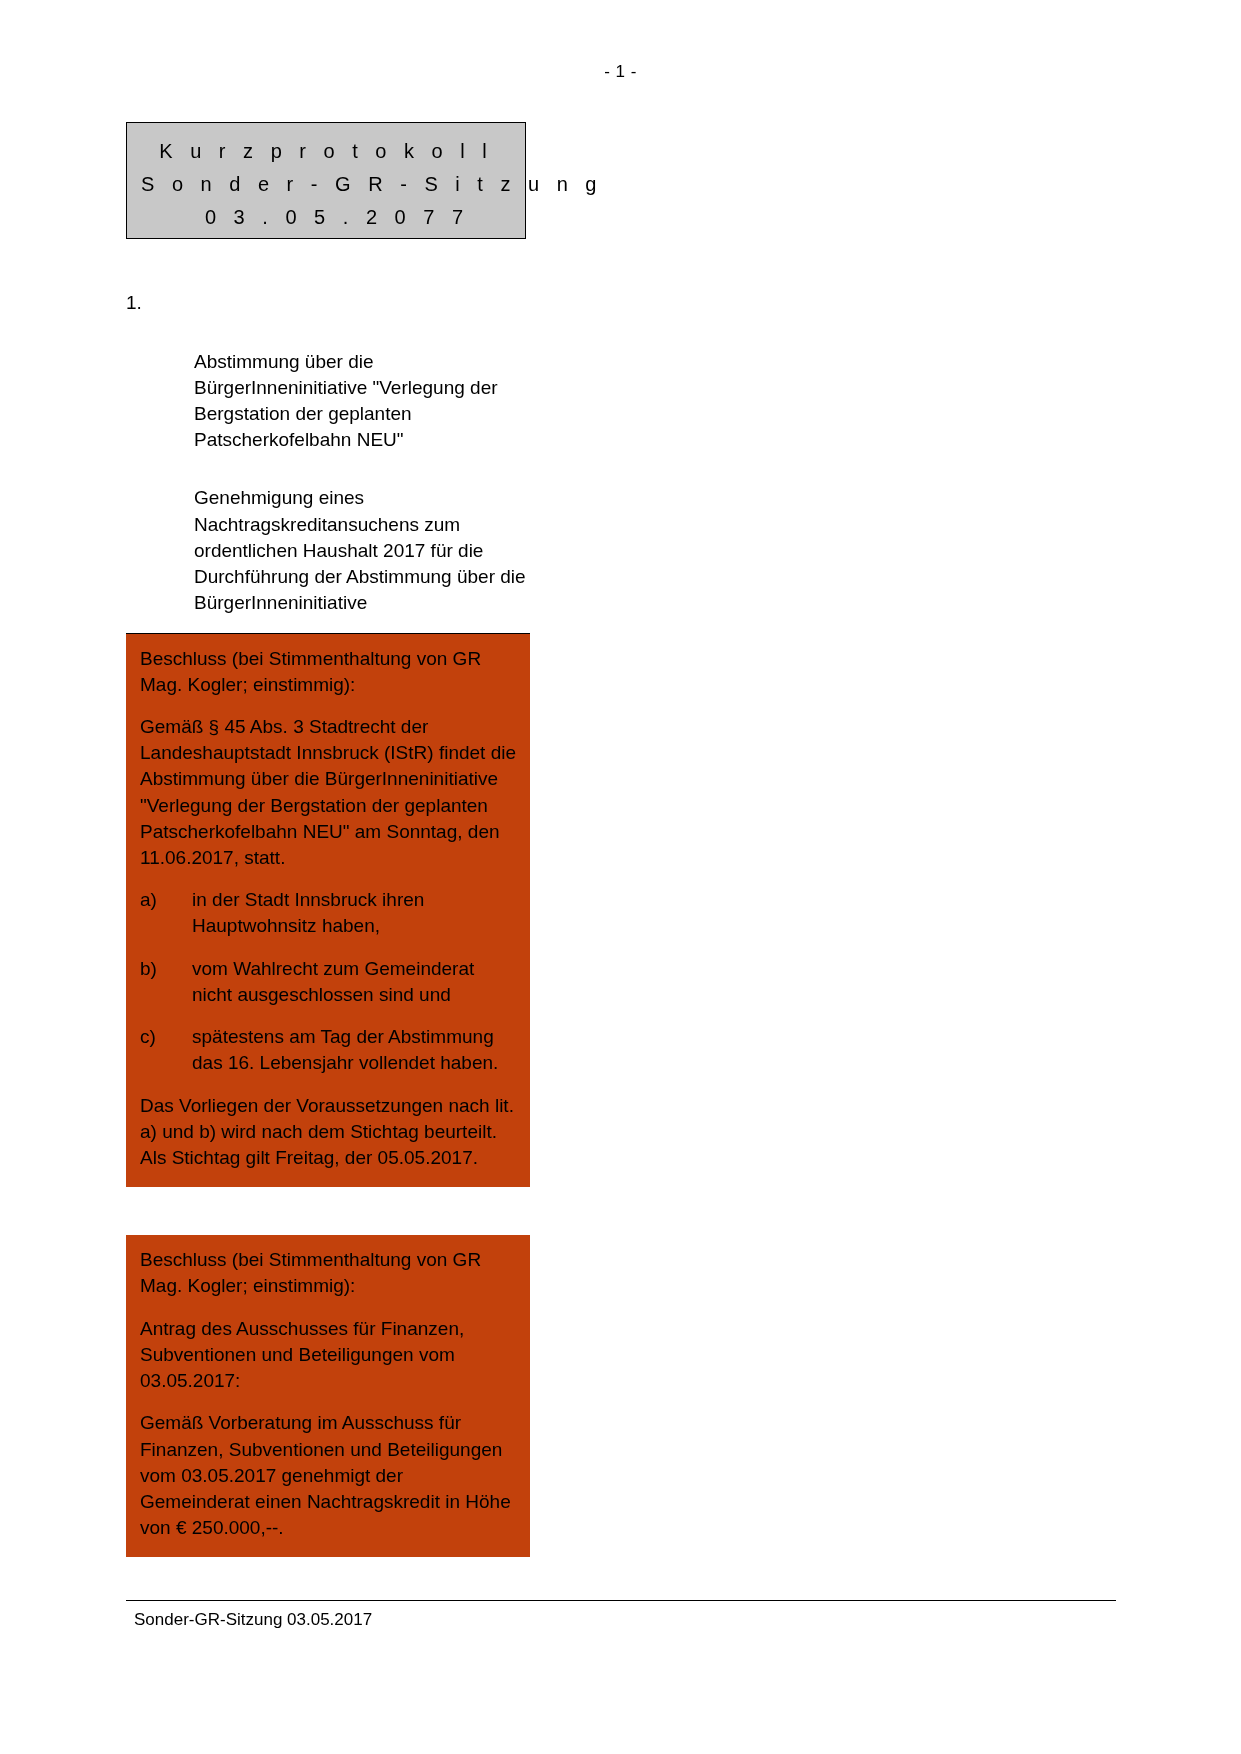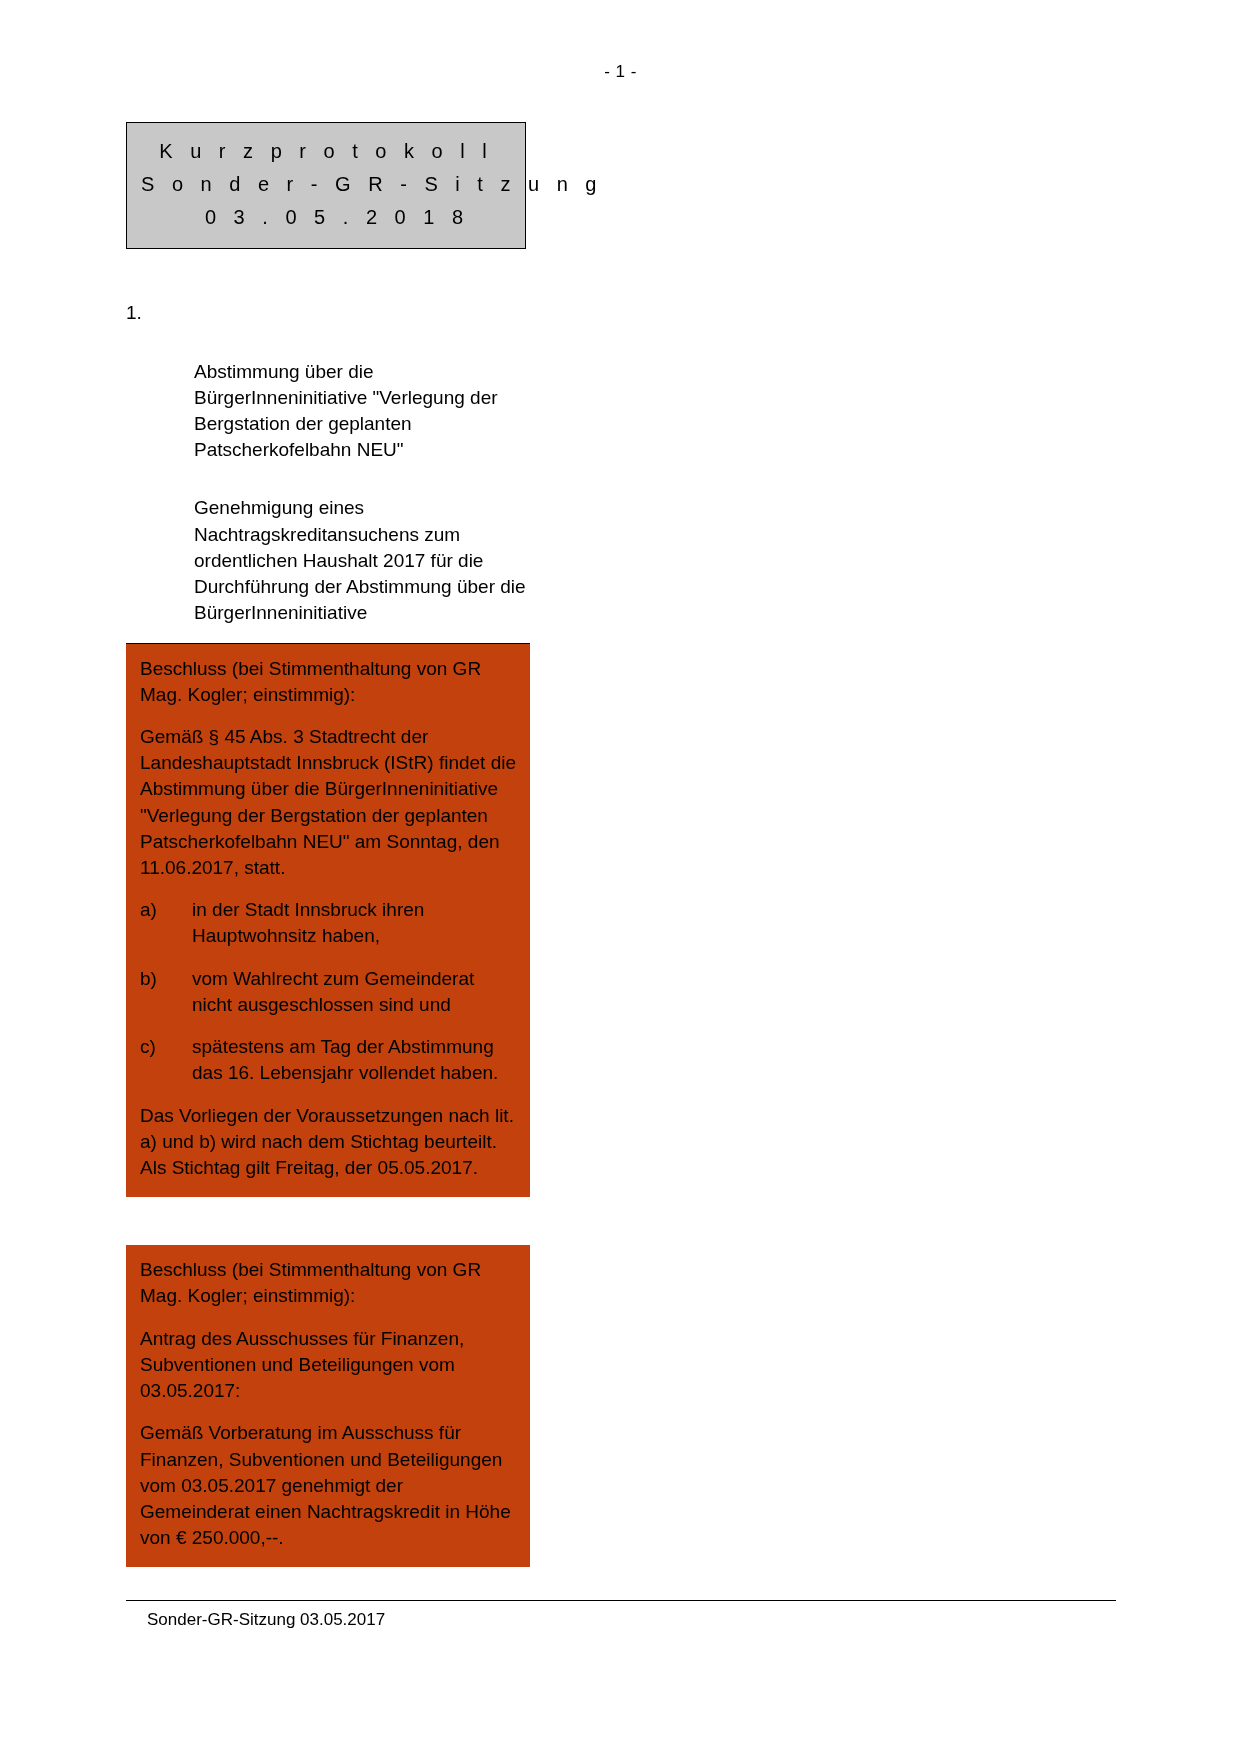--- a/index.html
+++ b/index.html
@@ -33,21 +33,21 @@
   .content {
     position: absolute;
     left: 126px;
     top: 122px;
     width: 990px;
   }
   .title-box {
     width: 400px;
     border: 1px solid #000000;
     background: #c8c8c8;
-    padding: 12px 14px 14px 14px;
+    padding: 12px 14px 4px 14px;
     box-sizing: border-box;
     text-align: center;
   }
   .title-line {
     font-size: 20px;
     letter-spacing: 6px;
     line-height: 1.65;
     white-space: pre;
   }
   .title-line.l3 {
@@ -113,38 +113,38 @@
   }
   .footer-rule {
     position: absolute;
     left: 126px;
     top: 1600px;
     width: 990px;
     border-top: 1px solid #000000;
   }
   .footer-text {
     position: absolute;
-    left: 147px;
+    left: 134px;
     top: 1610px;
     font-size: 17px;
   }
 </style>
 </head>
 <body>
 
 <div class="page">
 
   <div class="page-number">- 1 -</div>
 
   <div class="content">
 
     <div class="title-box">
       <div class="title-line l1">K u r z p r o t o k o l l</div>
       <div class="title-line l2">S o n d e r - G R - S i t z u n g</div>
-      <div class="title-line l3">0 3 . 0 5 . 2 0 1 8</div>
+      <div class="title-line l3">0 3 . 0 5 . 2 0 7 7</div>
     </div>
 
     <div class="item-block">
       <div class="item-head">
         <div class="item-num">1.</div>
       </div>
       <div class="item-para">Abstimmung über die BürgerInneninitiative "Verlegung der Bergstation der geplanten Patscherkofelbahn NEU"</div>
       <div class="item-para">Genehmigung eines Nachtragskreditansuchens zum ordentlichen Haushalt 2017 für die Durchführung der Abstimmung über die BürgerInneninitiative</div>
       <div class="rule"></div>
     </div>

